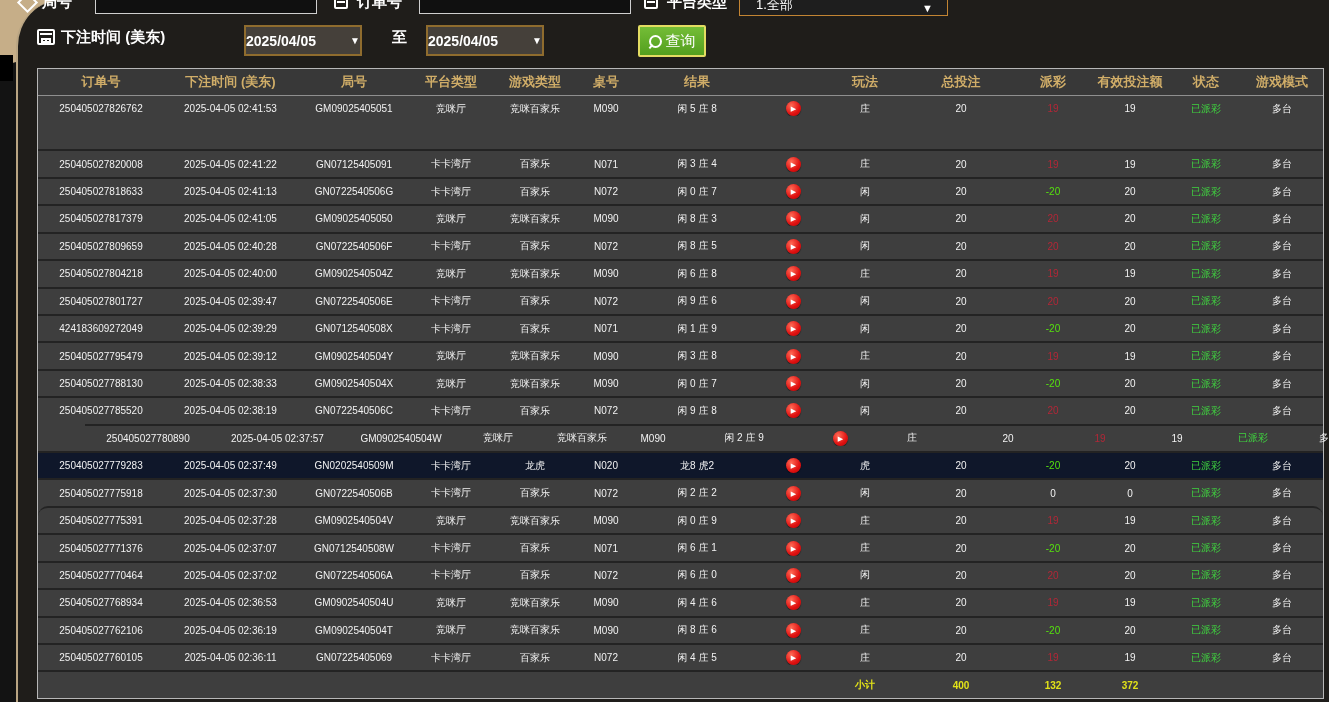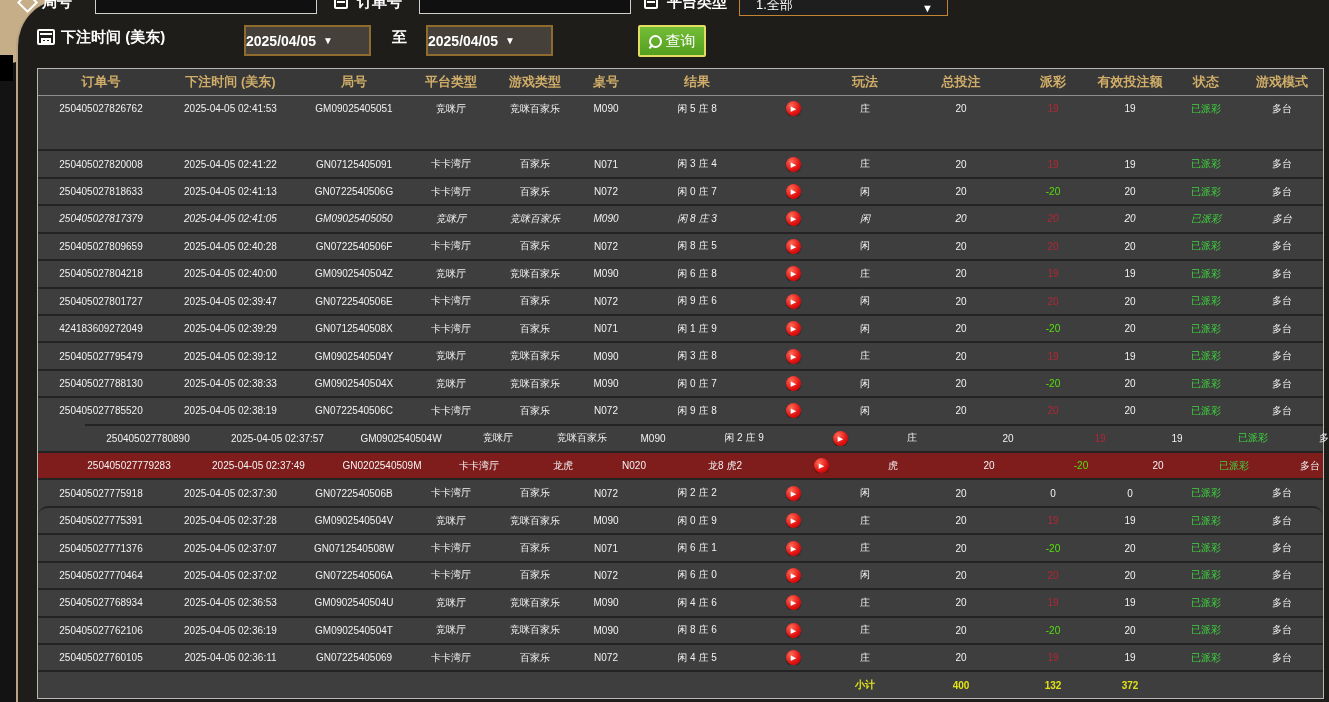--- a/index.html
+++ b/index.html
@@ -23,39 +23,39 @@
     background:repeating-linear-gradient(#fff 0 1.5px,transparent 1.5px 3.5px);}
   .cal-icon{position:absolute;width:18px;height:16px;border:2px solid #fff;border-radius:2px;box-sizing:border-box;}
   .cal-icon::before{content:"";position:absolute;left:1px;right:1px;top:2px;height:2px;background:#fff;}
   .cal-icon::after{content:"";position:absolute;left:2px;top:7px;width:10px;height:5px;
     background-image:linear-gradient(90deg,#fff 2px,transparent 2px),linear-gradient(#fff 2px,transparent 2px);
     background-size:4px 3px;}
   .plat-select{position:absolute;left:739px;top:-18px;width:209px;height:34px;box-sizing:border-box;
     background:#1e1e1e;border:1px solid #c28433;color:#fff;font-size:13px;
     display:flex;align-items:flex-end;justify-content:space-between;padding:0 14px 1px 16px;cursor:pointer;}
   .plat-select .arrow{font-size:11px;}
-  .date-select{position:absolute;top:25px;width:127px;height:31px;box-sizing:border-box;cursor:pointer;
+  .date-select{position:absolute;top:25px;width:118px;height:31px;box-sizing:border-box;cursor:pointer;
     background:#45403a;border:2px solid #8f6c2e;color:#fff;font-size:14px;font-weight:bold;
-    display:flex;align-items:center;justify-content:flex-start;gap:7px;}
+    display:flex;align-items:center;justify-content:space-between;gap:7px;}
   .date-select .arrow{font-size:10px;}
   .search-btn{position:absolute;left:638px;top:25px;width:68px;height:32px;box-sizing:border-box;cursor:pointer;
     background:linear-gradient(#74bd37,#539f1e);border:2px solid #e3dc62;border-radius:2px;
     color:#fff;font-size:15px;font-weight:normal;display:flex;align-items:center;justify-content:center;gap:4px;}
   .mag-icon{width:9px;height:9px;border:2px solid #fff;border-radius:50%;position:relative;flex:0 0 auto;}
   .mag-icon::after{content:"";position:absolute;width:2px;height:5px;background:#fff;left:-1px;bottom:-3px;transform:rotate(40deg);}
 
   
   .tbl{position:absolute;left:37px;top:68px;width:1287px;bottom:3px;box-sizing:border-box;
     border:1px solid #b7b7b7;background:#3e3e3e;display:flex;flex-direction:column;}
   .thead{flex:0 0 26px;display:grid;align-items:center;background:#383838;border-bottom:1px solid #8f8f8f;}
   .th{color:#d0ad68;font-weight:bold;font-size:13px;text-align:center;white-space:nowrap;}
   .tbody{flex:1 1 auto;display:flex;flex-direction:column;}
   .row{flex:1 1 0;display:grid;align-items:center;color:#f2f2f2;font-size:10px;text-align:center;white-space:nowrap;cursor:pointer;}
   .row + .row{border-top:2px solid #232323;}
-  .row.hl{background:#7f1d1d;padding-left:28px;}
+  .row.hl{background:#0f172a;}
   .cell{overflow:hidden;}
   .tone-win{color:#b22737;}
   .tone-loss{color:#55e00e;}
   .tone-zero{color:#f2f2f2;}
   .status-paid{color:#3fd43f;}
   .sum-label,.sum-val{color:#e2e218;font-weight:bold;}
   .play-circle{display:inline-flex;width:15px;height:15px;border-radius:50%;align-items:center;justify-content:center;
     background:radial-gradient(circle at 35% 30%,#ff6a55,#e01010 60%,#b40606);box-shadow:0 1px 1px rgba(0,0,0,.5);}
   .play-circle::before{content:"▶";color:#fff;font-size:7px;line-height:1;margin-left:1px;}
 </style>
@@ -154,21 +154,21 @@
         <div class="cell">N072</div>
         <div class="cell">闲 0 庄 7</div>
         <div class="cell"><span class="play-circle"></span></div>
         <div class="cell">闲</div>
         <div class="cell">20</div>
         <div class="cell tone-loss">-20</div>
         <div class="cell">20</div>
         <div class="cell status-paid">已派彩</div>
         <div class="cell">多台</div>
       </div>
-      <div class="row" style="grid-template-columns: 126px 133px 114px 80px 88px 54px 128px 64px 80px 112px 72px 82px 70px 82px; font-style: italic;">
+      <div class="row" style="grid-template-columns: 126px 133px 114px 80px 88px 54px 128px 64px 80px 112px 72px 82px 70px 82px;">
         <div class="cell">250405027817379</div>
         <div class="cell">2025-04-05 02:41:05</div>
         <div class="cell">GM09025405050</div>
         <div class="cell">竞咪厅</div>
         <div class="cell">竞咪百家乐</div>
         <div class="cell">M090</div>
         <div class="cell">闲 8 庄 3</div>
         <div class="cell"><span class="play-circle"></span></div>
         <div class="cell">闲</div>
         <div class="cell">20</div>

